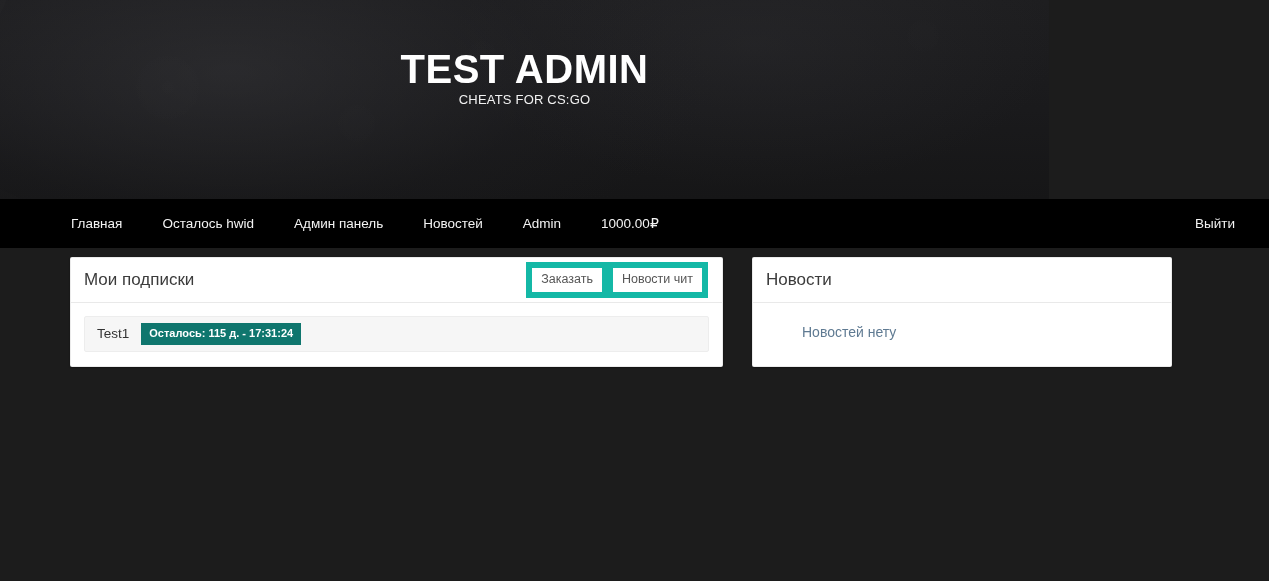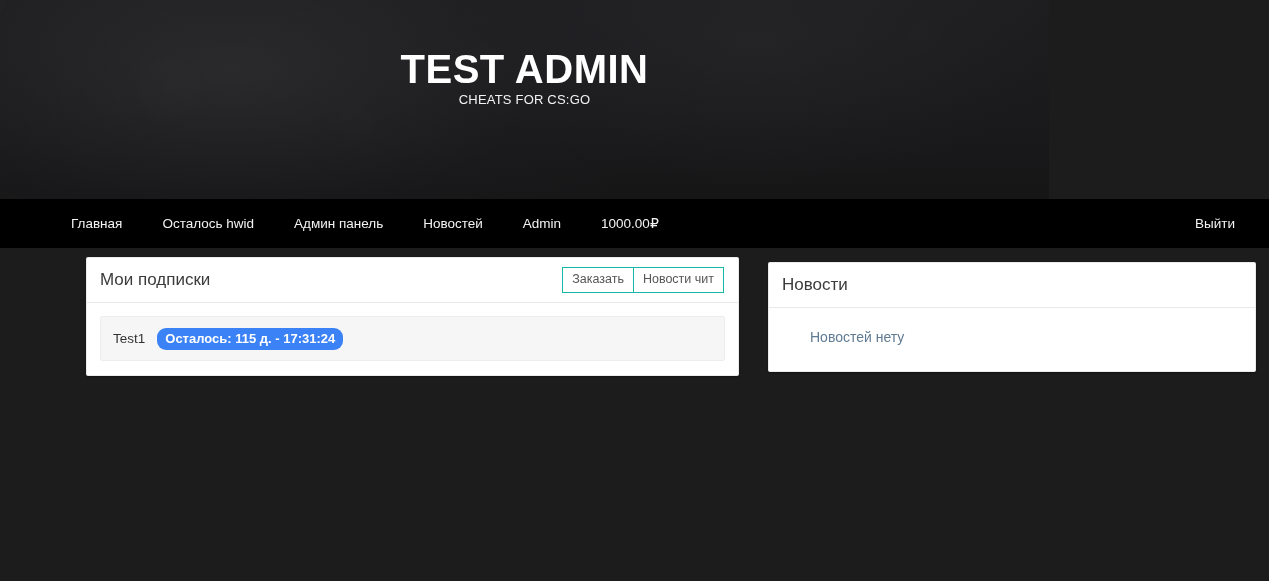--- a/index.html
+++ b/index.html
@@ -104,39 +104,38 @@
     white-space: nowrap;
     margin-right: 15px;
   }
   .rub { font-size: 14px; }
 
   
   .content {
     position: relative;
     padding-top: 9px;
     display: flex;
-    align-items: center;
-    padding-left: 16px;
+    align-items: flex-start;
   }
 
   .card {
     background: #ffffff;
     border: 1px solid rgba(0,0,0,0.08);
     border-radius: 2px;
     box-shadow: 0 1px 2px rgba(0,0,0,0.35);
     overflow: hidden;
   }
 
   .card-subscriptions {
     margin-left: 70px;
     width: 653px;
   }
   .card-news {
     margin-left: 29px;
-    width: 488px;
+    width: 420px;
   }
 
   .card-header {
     height: 45px;
     padding: 0 14px 0 13px;
     display: flex;
     align-items: center;
     justify-content: space-between;
     border-bottom: 1px solid #e9e9e9;
     background: #ffffff;
@@ -146,71 +145,71 @@
     font-weight: normal;
     color: #3b3b3b;
     line-height: 22px;
   }
 
   .btn-group {
     display: flex;
   }
   .btn {
     background: #ffffff;
-    border: 1px solid #14b8a6;
+    border: 6px solid #14b8a6;
     color: #555555;
     font-family: "Liberation Sans", "DejaVu Sans", sans-serif;
     font-size: 12.5px;
     line-height: 15px;
     padding: 4px 9px 5px;
     cursor: pointer;
     white-space: nowrap;
   }
   .btn + .btn { margin-left: -1px; }
 
   .card-body {
     padding: 13px 13px 14px;
     background: #ffffff;
   }
 
   .sub-row {
     background: #f6f6f6;
     border: 1px solid #ededed;
     border-radius: 2px;
-    height: 45px;
+    height: 36px;
     display: flex;
     align-items: center;
     padding: 0 12px;
   }
   .sub-name {
     color: #333333;
     font-size: 13.5px;
     line-height: 18px;
     margin-right: 12px;
     white-space: nowrap;
   }
   .badge-success {
     display: inline-block;
-    background: #3b82f6;
+    background: #0f766e;
     color: #ffffff;
-    font-size: 13px;
+    font-size: 11px;
     font-weight: bold;
     line-height: 13px;
     padding: 4px 8px 5px;
-    border-radius: 9px;
+    border-radius: 0;
     white-space: nowrap;
   }
 
   .news-body {
     padding: 20px 13px 24px;
     background: #ffffff;
   }
   .news-empty {
     display: inline-block;
-    margin-left: 28px;
+    margin-left: 36px;
     color: #5f7a92;
     font-size: 14px;
     line-height: 19px;
     text-decoration: none;
     cursor: pointer;
   }
 </style>
 </head>
 <body>
 

